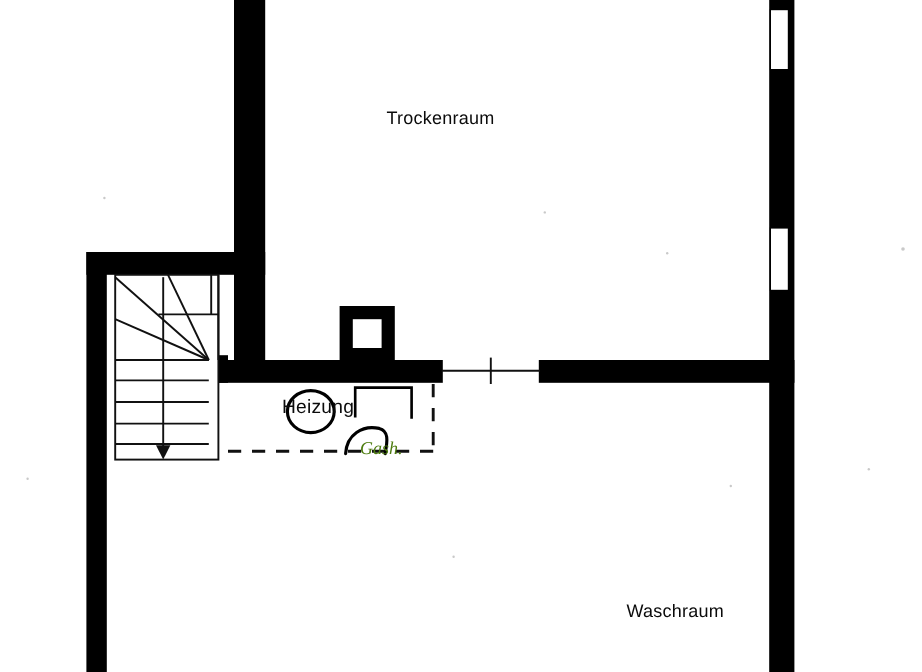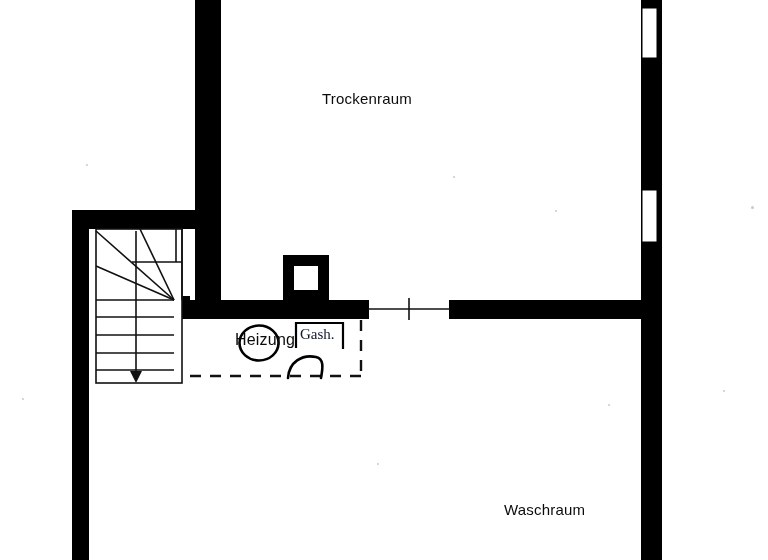--- a/index.html
+++ b/index.html
@@ -31,33 +31,35 @@
   .room-label {
     position: absolute;
     font-family: "Liberation Sans", sans-serif;
     font-size: 15px;
     color: #0b0b0b;
     letter-spacing: 0.2px;
     white-space: nowrap;
     user-select: none;
   }
   .label-trockenraum { left: 322px; top: 90px; }
-  .label-waschraum  { left: 504px; top: 501px; }
+  .label-waschraum  { left: 522px; top: 501px; }
   .label-heizung {
     left: 235px;
     top: 331px;
     font-size: 16px;
   }
   .hand-label {
     position: absolute;
     font-family: "Liberation Serif", serif;
+    font-style: italic;
     font-size: 15px;
-    color: #0f172a;
+    color: #4d7c0f;
     white-space: nowrap;
     user-select: none;
+    margin-top: 40px;
   }
   .label-gash { left: 300px; top: 326px; }
   .speck { position: absolute; background: #c9c9c9; border-radius: 50%; }
 </style>
 </head>
 <body>
 
 <div id="plan-root">
 
   <svg id="plan-svg" viewBox="0 0 768 560">

